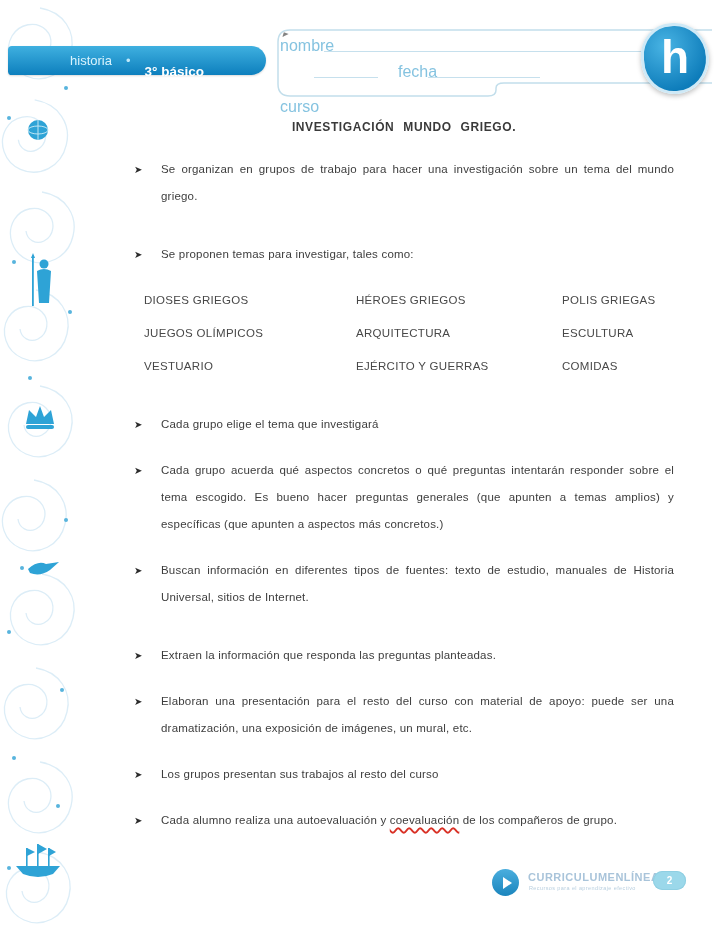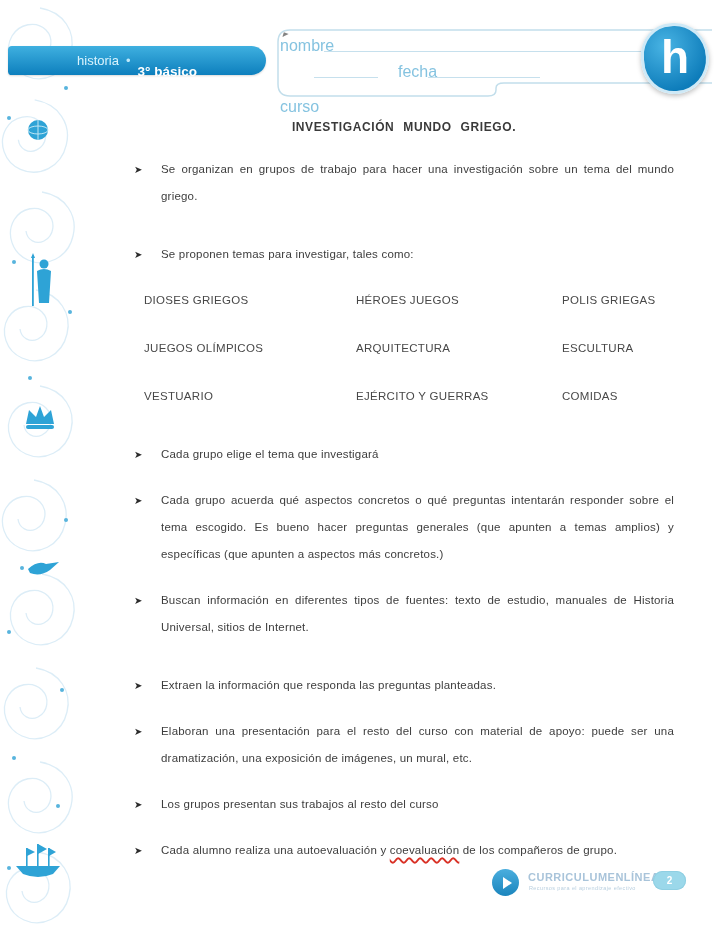--- a/index.html
+++ b/index.html
@@ -11,21 +11,21 @@
   }
 
   
   .sidebar { position:absolute; left:0; top:0; width:78px; height:929px; }
 
   
   .banner {
     position:absolute; left:8px; top:46px; width:258px; height:29px;
     background:linear-gradient(#3fb0e0, #0d7fbd);
     border-radius:4px 15px 15px 4px;
-    display:flex; align-items:center; justify-content:center; gap:7px;
+    display:flex; align-items:center; justify-content:center; gap:14px;
     box-shadow:0 1px 2px rgba(0,0,0,.15);
     z-index:3;
   }
   .banner .subject { color:#d9f3fd; font-size:13px; }
   .banner .sep { color:#bfe9fa; font-size:13px; }
   .banner .grade { color:#ffffff; font-size:13.5px; font-weight:bold;margin-top:22px; }
 
   .formbox-svg { position:absolute; left:0; top:0; z-index:1; }
   .form-label { position:absolute; color:#85c3e0; font-size:16px; z-index:2; }
   .lbl-nombre { left:280px; top:37px; }
@@ -66,21 +66,21 @@
     letter-spacing:.6px; word-spacing:5px; color:#3a3a3a;
     padding-top:8px; margin-bottom:22px;
   }
   .bullet { display:flex; gap:15px; margin-top:19px; line-height:27px; }
   .bullet.first { margin-top:0; }
   .bullet.gap-lg { margin-top:31px; }
   .bullet .marker { color:#2b2b2b; font-size:10px; flex:0 0 12px; line-height:27px; }
   .bullet .btext { flex:1; text-align:justify; }
   .topics {
     display:grid; grid-template-columns:212px 206px 1fr;
-    row-gap:21px; margin:19px 0 2px 10px; line-height:27px;
+    row-gap:6px; margin:19px 0 2px 10px; line-height:27px;
     color:#484848; letter-spacing:.3px;
   }
   .hl-word {
     text-decoration:underline wavy #d93025 1.5px;
     text-underline-offset:3px;
   }
 
   
   .footer { position:absolute; left:0; top:862px; width:720px; height:45px; }
   .f-logo {
@@ -205,21 +205,21 @@
       <span class="marker">➤</span>
       <span class="btext">Se organizan en grupos de trabajo para hacer una investigación sobre un tema del mundo griego.</span>
     </div>
     <div class="bullet gap-lg">
       <span class="marker">➤</span>
       <span class="btext">Se proponen temas para investigar, tales como:</span>
     </div>
 
     <div class="topics">
       <span>DIOSES GRIEGOS</span>
-      <span>HÉROES JUEGOS</span>
+      <span>HÉROES GRIEGOS</span>
       <span>POLIS GRIEGAS</span>
       <span>JUEGOS OLÍMPICOS</span>
       <span>ARQUITECTURA</span>
       <span>ESCULTURA</span>
       <span>VESTUARIO</span>
       <span>EJÉRCITO Y GUERRAS</span>
       <span>COMIDAS</span>
     </div>
 
     <div class="bullet gap-lg">

